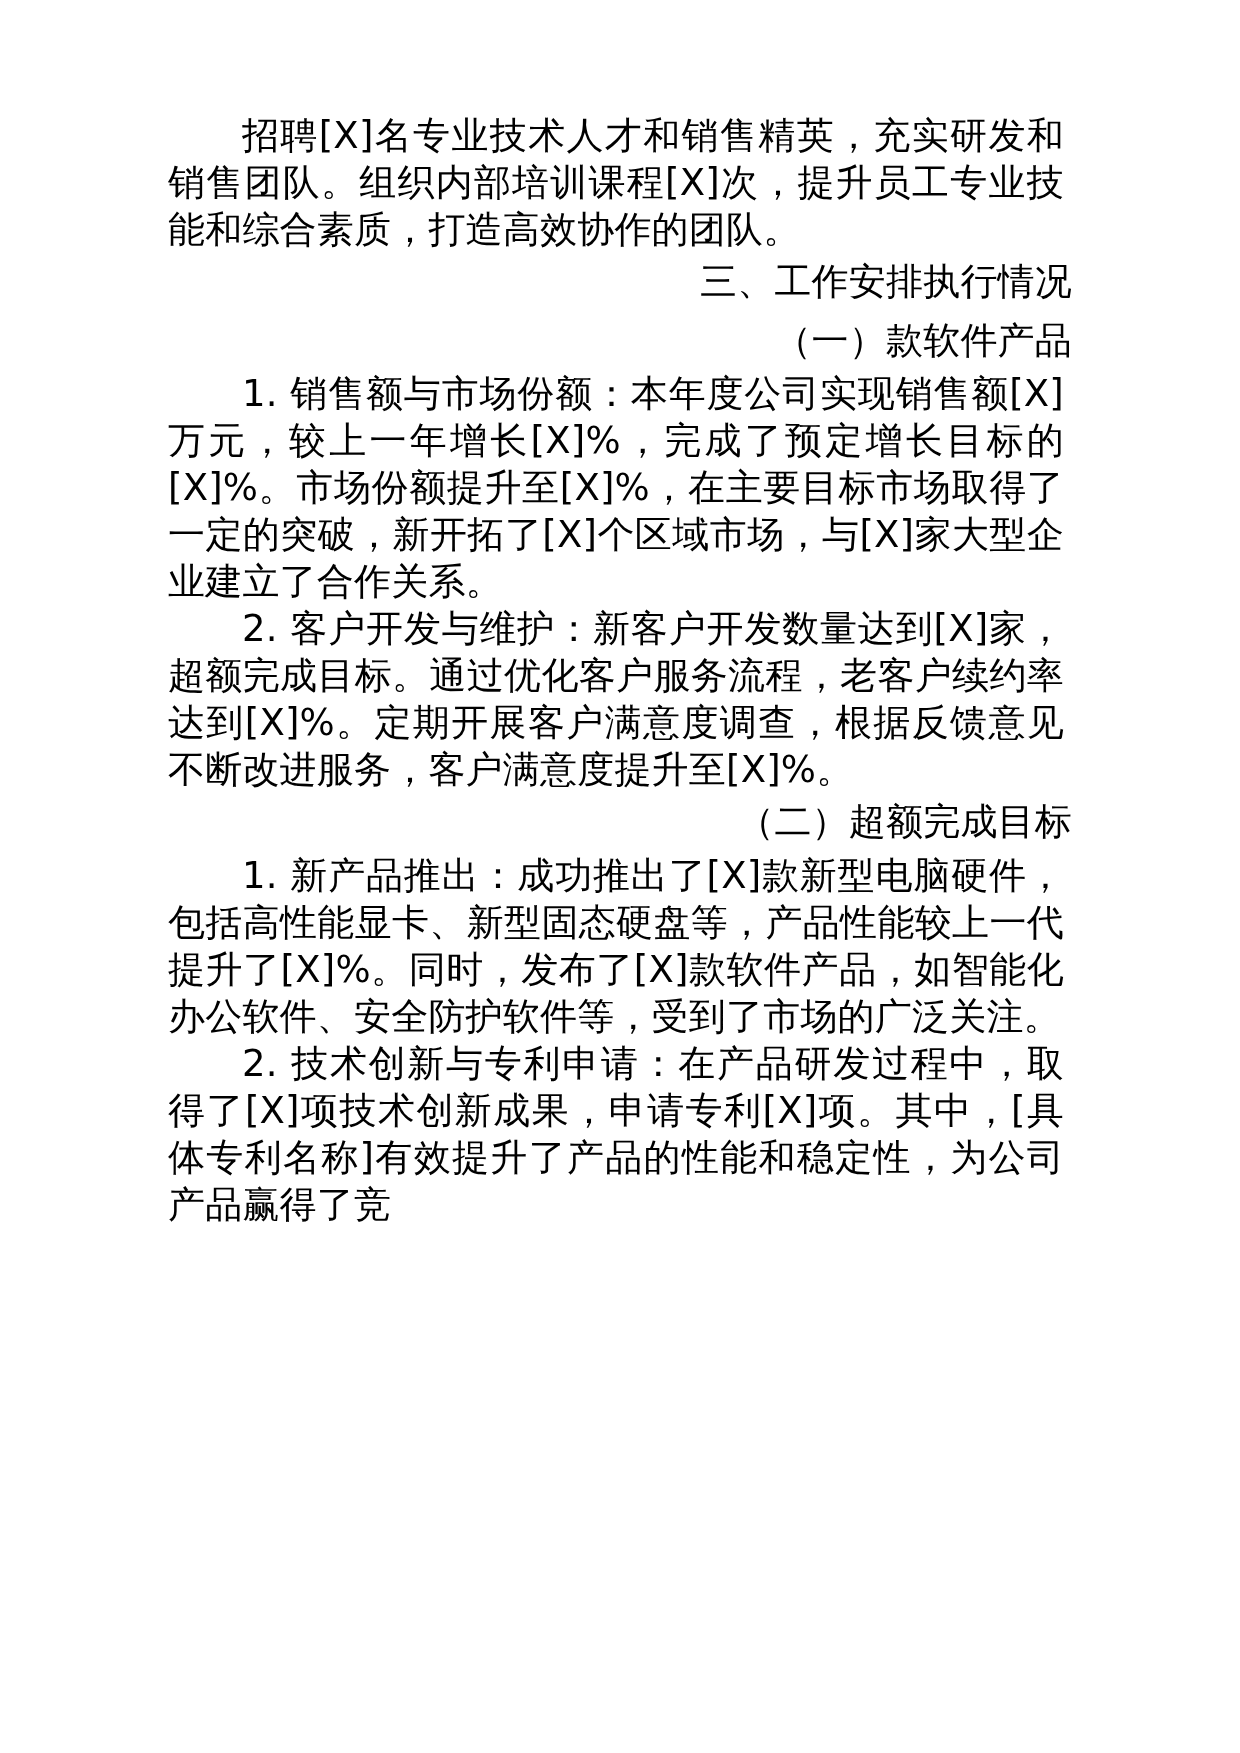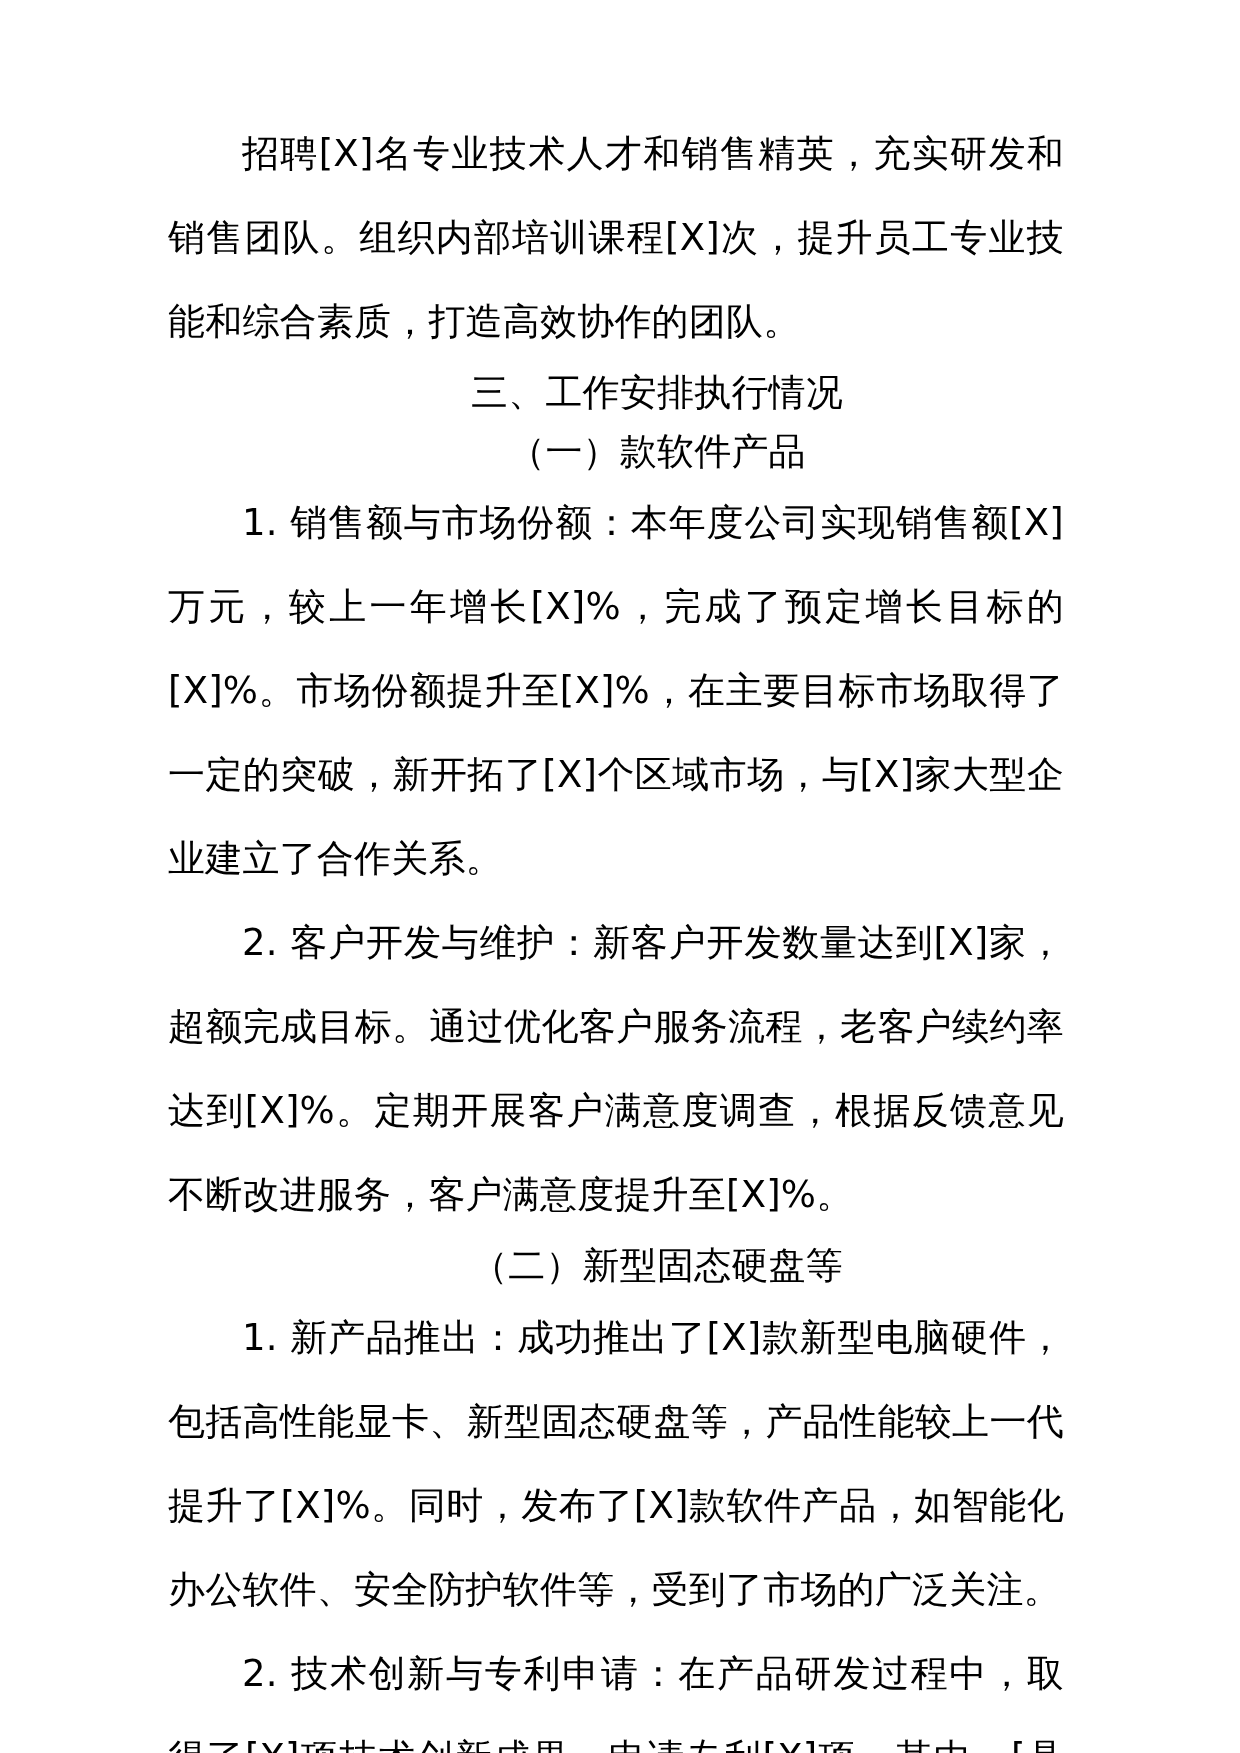--- a/index.html
+++ b/index.html
@@ -24,37 +24,37 @@
     padding: 112px 168px 90px 168px;
     overflow: hidden;
   }
   .doc-body {
     width: 904px;
   }
   
   p.para {
     margin: 0 8px 0 0;
     font-size: 37px;
-    line-height: 84px;
+    line-height: 47px;
     text-align: justify;
     text-justify: inter-ideograph;
     text-indent: 2em;
     letter-spacing: 0.2px;
     word-break: break-all;
     font-weight: 500;
   }
   p.para:last-child {
     margin-bottom: 0;
   }
   
   p.heading {
     margin: 0;
     font-size: 37px;
     line-height: 58.6px;
-    text-align: center;
+    text-align: right;
     text-indent: 2em;
     letter-spacing: 0.2px;
     font-weight: 500;
   }
   
   .clip-last {
     overflow: hidden;
   }
 </style>
 </head>
@@ -66,20 +66,20 @@
     <p class="para">招聘[X]名专业技术人才和销售精英，充实研发和销售团队。组织内部培训课程[X]次，提升员工专业技能和综合素质，打造高效协作的团队。</p>
 
     <p class="heading">三、工作安排执行情况</p>
 
     <p class="heading">（一）款软件产品</p>
 
     <p class="para">1. 销售额与市场份额：本年度公司实现销售额[X]万元，较上一年增长[X]%，完成了预定增长目标的[X]%。市场份额提升至[X]%，在主要目标市场取得了一定的突破，新开拓了[X]个区域市场，与[X]家大型企业建立了合作关系。</p>
 
     <p class="para">2. 客户开发与维护：新客户开发数量达到[X]家，超额完成目标。通过优化客户服务流程，老客户续约率达到[X]%。定期开展客户满意度调查，根据反馈意见不断改进服务，客户满意度提升至[X]%。</p>
 
-    <p class="heading">（二）新型固态硬盘等</p>
+    <p class="heading">（二）超额完成目标</p>
 
     <p class="para">1. 新产品推出：成功推出了[X]款新型电脑硬件，包括高性能显卡、新型固态硬盘等，产品性能较上一代提升了[X]%。同时，发布了[X]款软件产品，如智能化办公软件、安全防护软件等，受到了市场的广泛关注。</p>
 
     <p class="para clip-last">2. 技术创新与专利申请：在产品研发过程中，取得了[X]项技术创新成果，申请专利[X]项。其中，[具体专利名称]有效提升了产品的性能和稳定性，为公司产品赢得了竞</p>
 
   </div>
 </div>
 
 </body></html>

